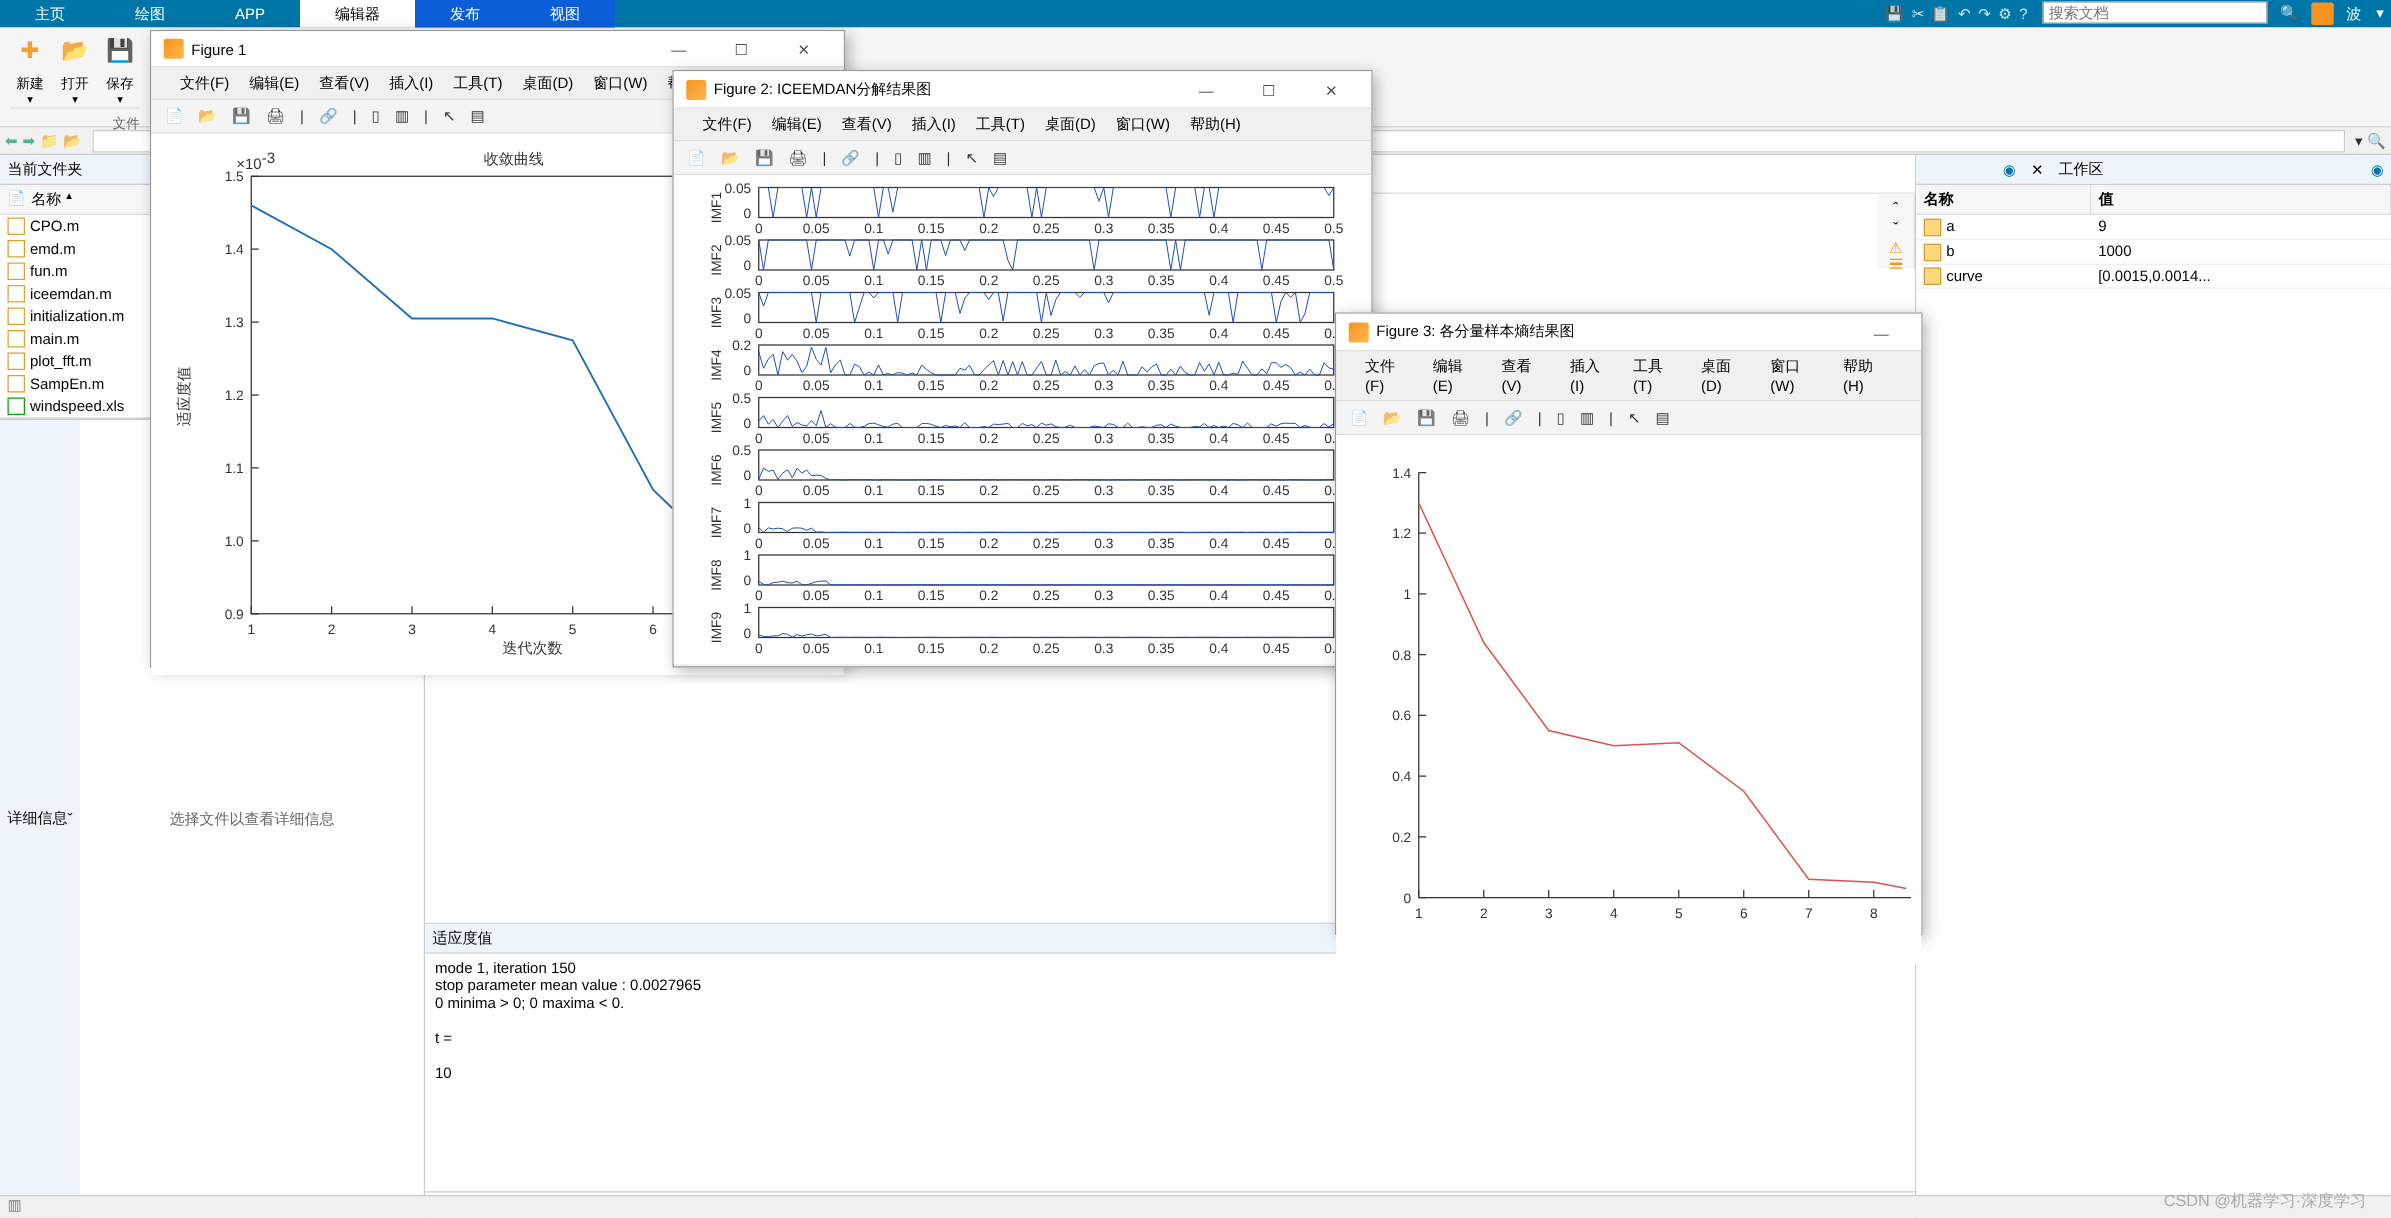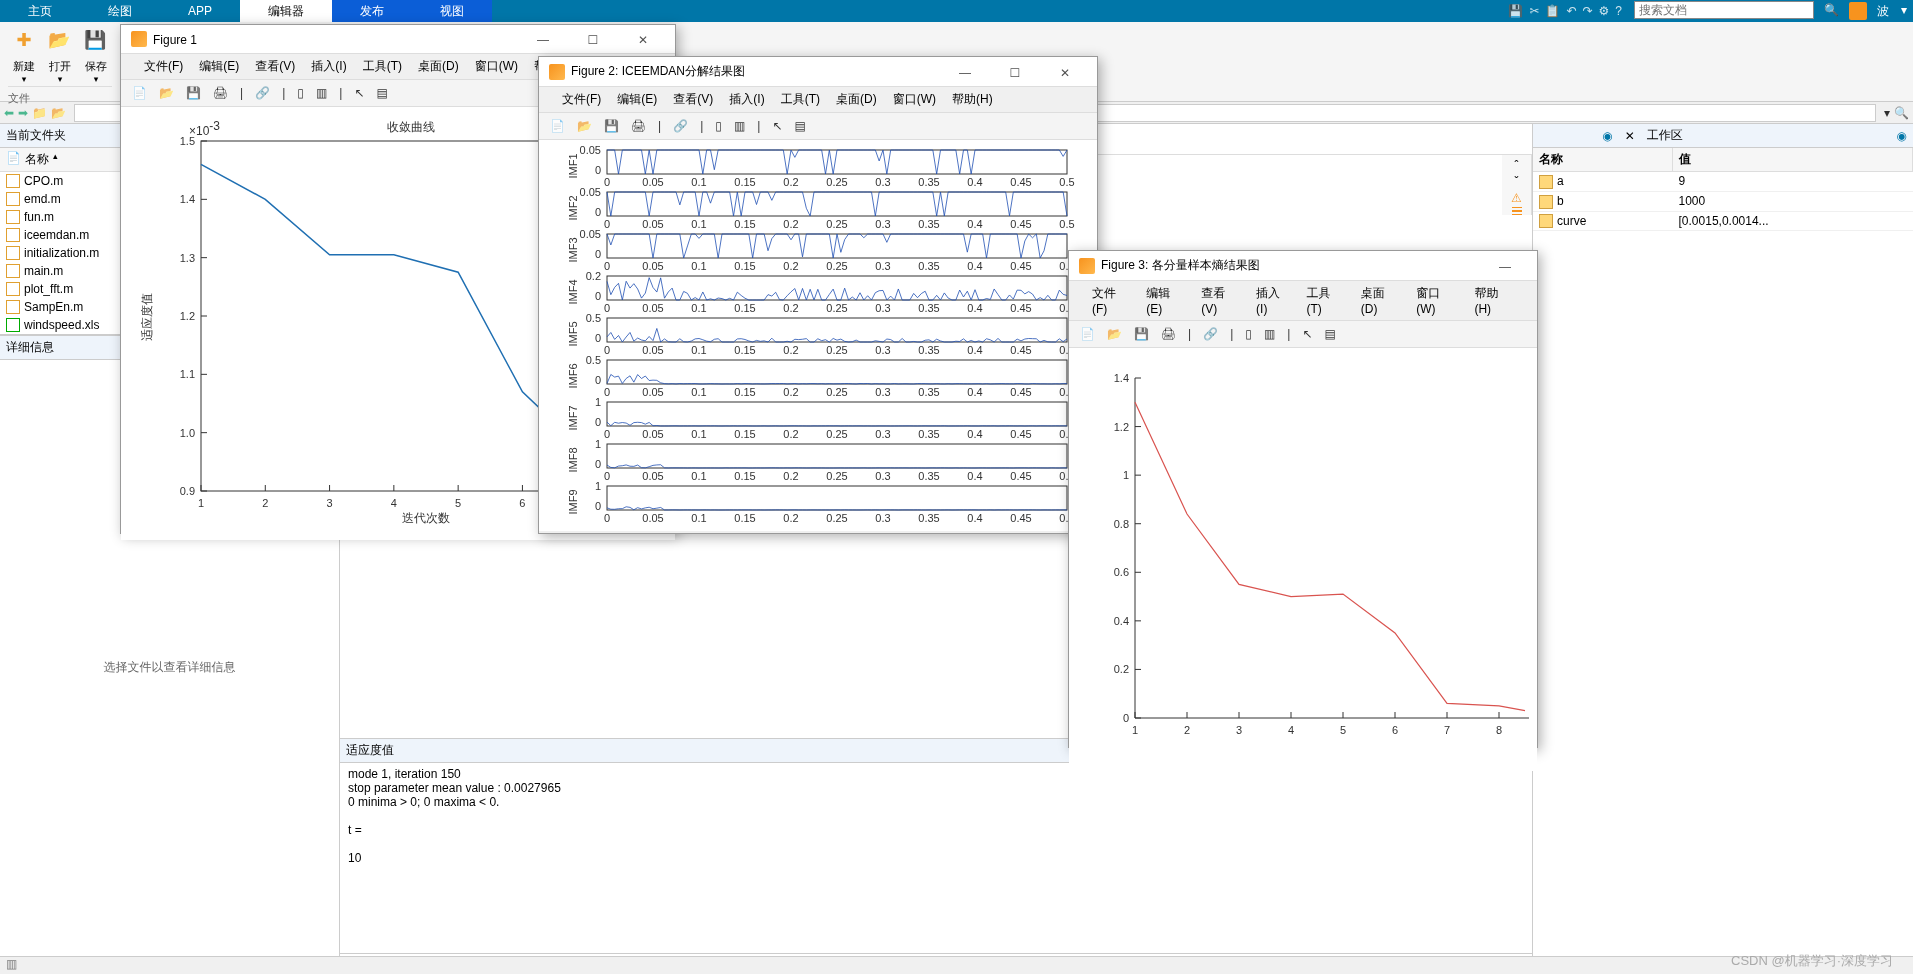--- a/index.html
+++ b/index.html
@@ -10,35 +10,35 @@
 .ribbon-tab.blue{background:#0b5ed7}
 .ribbon-spacer{flex:1}
 .ribbon-icons{display:flex;align-items:center;gap:6px;padding:0 8px}
 .ribbon-icons span{opacity:.8;cursor:pointer}
 .search-box{background:#fff;color:#000;width:180px;height:18px;padding:1px 4px;border:1px solid #888;margin:1px 4px}
 .user-badge{background:#f7931e;width:18px;height:18px;margin:2px 4px;border-radius:2px}
 .toolstrip{background:#f5f5f5;height:80px;border-bottom:1px solid #ccc;display:flex;align-items:flex-start;padding:4px 8px;gap:8px}
 .ts-btn{display:flex;flex-direction:column;align-items:center;cursor:pointer;padding:2px 4px}
 .ts-btn .icon{width:24px;height:24px;display:flex;align-items:center;justify-content:center;font-size:18px}
 .ts-btn .lbl{font-size:11px;margin-top:7px}
-.ts-section-label{text-align:left;font-size:11px;color:#666;padding-top:4px;border-top:1px solid #ddd;width:100%}
+.ts-section-label{text-align:right;font-size:11px;color:#666;padding-top:4px;border-top:1px solid #ddd;width:100%}
 .ts-big-icon{font-size:24px;color:#f0a030}
 .ql-bar{height:22px;background:#f0f0f0;border-bottom:1px solid #ccc;display:flex;align-items:center;padding:0 4px;gap:4px}
 .ql-bar span{cursor:pointer;opacity:.8}
 .ql-path{flex:1;background:#fff;height:18px;border:1px solid #ccc;margin:0 4px}
 .main-area{display:flex;height:calc(100% - 124px)}
 .left-panel{width:340px;background:#fff;border-right:1px solid #ccc;display:flex;flex-direction:column}
 .panel-header{background:#eef4fb;border-bottom:1px solid #ccc;padding:3px 6px;font-size:12px;display:flex;align-items:center}
 .file-list{flex:0 0 auto;border-bottom:1px solid #ccc}
 .file-list-header{background:#f6f6f6;padding:3px 6px;display:flex;border-bottom:1px solid #ddd}
 .file-item{padding:2px 6px;display:flex;align-items:center;gap:4px;cursor:pointer}
 .file-icon{width:14px;height:14px;display:inline-block}
 .file-icon.m{background:#fff;border:1px solid #e0a030}
 .file-icon.xls{background:#fff;border:1px solid #0a0}
-.detail-panel{border-top:1px solid #ccc;padding:0;flex:1;display:flex;flex-direction:column}
+.detail-panel{border-top:1px solid #ccc;padding:0;flex:1;display:flex;flex-direction:row}
 .detail-body{flex:1;display:flex;align-items:center;justify-content:center;color:#666;font-size:12px}
 .center-panel{flex:1;display:flex;flex-direction:column;background:#fff;border-right:1px solid #ccc}
 .editor-area{flex:1;background:#fff;position:relative;overflow:hidden}
 .code-line{display:flex;font-family:Consolas,monospace;font-size:13px;color:#333}
 .code-line .ln{width:40px;text-align:right;padding-right:8px;color:#888;background:#f7f7f7}
 .code-line .code{padding-left:8px}
 .code-line .comment{color:#228b22}
 .cmd-header{background:#eef4fb;border-top:1px solid #ccc;border-bottom:1px solid #ccc;padding:3px 6px}
 .cmd-body{font-family:Consolas,monospace;font-size:13px;padding:4px 8px;background:#fff;height:190px;overflow:hidden}
 .cmd-prompt{border-top:1px solid #ccc;padding:3px 6px;font-family:Consolas,monospace;font-style:italic;color:#888}

